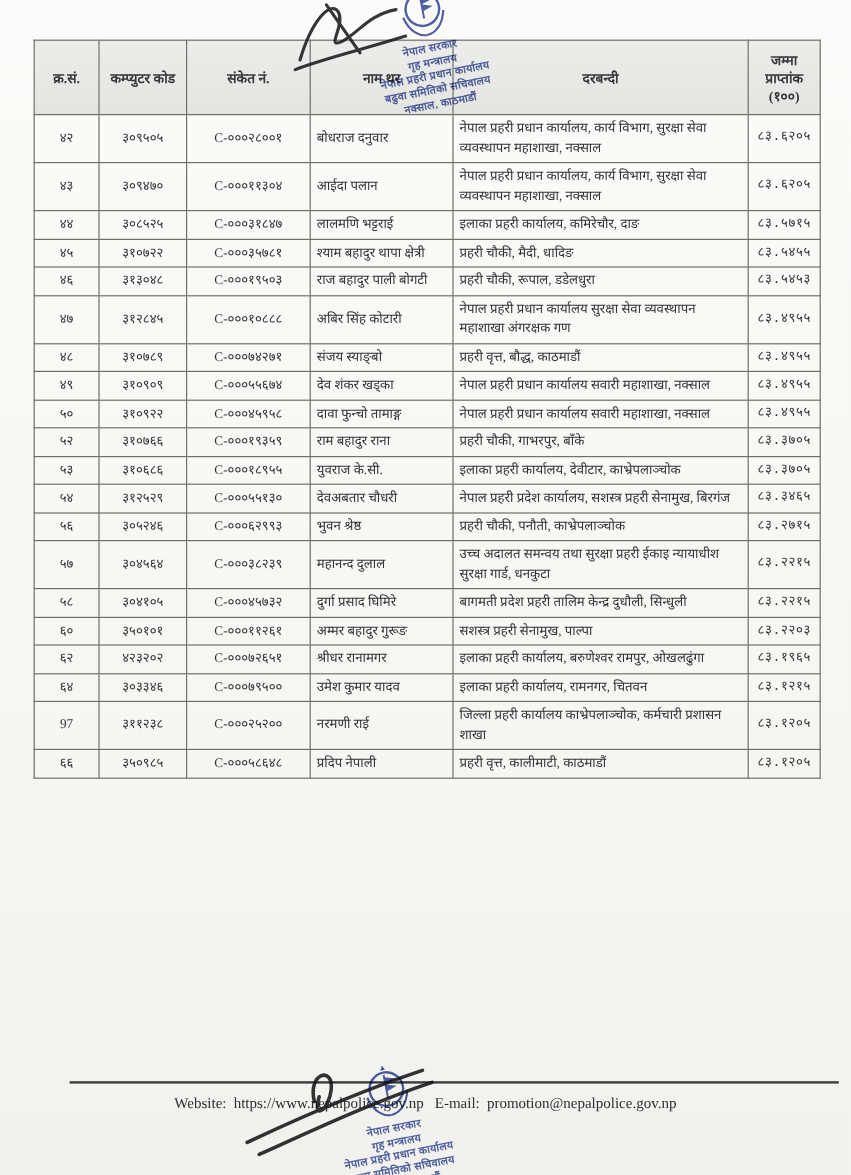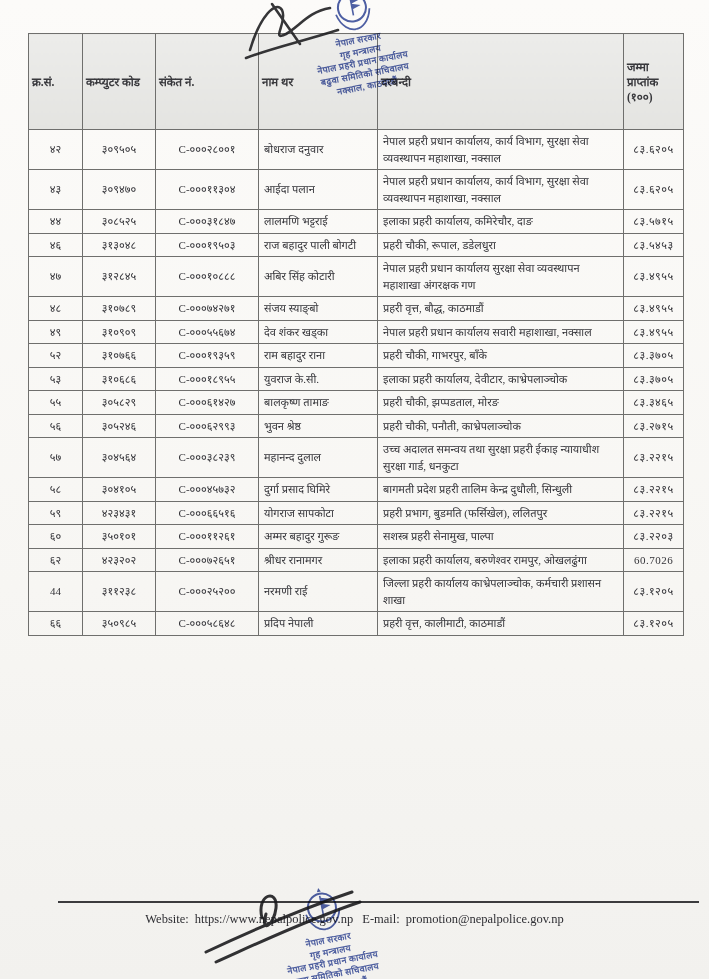--- a/index.html
+++ b/index.html
@@ -11,26 +11,26 @@
   }
   .page{position:absolute;inset:0;background:linear-gradient(180deg,#fcfbf9 0%,#f7f6f3 60%,#f2f1ee 100%);}
   
   table{
     position:absolute;left:28px;top:33px;width:655px;
     border-collapse:collapse;table-layout:fixed;background:transparent;
   }
   th,td{border:1px solid #6f6f6d;vertical-align:middle;word-wrap:break-word;}
   th{
     background:linear-gradient(180deg,#ececea,#e4e4e1);
-    font-size:11.5px;font-weight:bold;text-align:left;padding:25px 3px;color:#38383c;
+    font-size:11.5px;font-weight:bold;text-align:center;padding:8px 3px;color:#38383c;
   }
   td{font-size:11px;line-height:1.5;padding:3px 5px;color:#333338;}
   .c-sn,.c-code,.c-ref,.c-score{text-align:center;}
   .c-name,.c-post{text-align:left;}
-  .c-score{letter-spacing:.5px;}
+  .c-score{letter-spacing:.5px;font-family:Liberation Mono, monospace;}
   
   .stamp{
     position:absolute;width:200px;text-align:center;color:#3f53a2;
     transform:rotate(-11deg);mix-blend-mode:multiply;opacity:.9;
     pointer-events:none;z-index:5;
   }
   .stamp .stamp-lines span{display:block;font-size:9px;line-height:1.3;font-weight:bold;letter-spacing:.3px;}
   .stamp .emblem{display:block;margin:0 auto 1px auto;}
   .stamp-top{left:258px;top:-16px;}
   .stamp-bottom{left:228px;top:884px;}
@@ -117,20 +117,28 @@
         </tr>
         <tr>
           <td class="c-sn">४४</td>
           <td class="c-code">३०८५२५</td>
           <td class="c-ref">C-०००३१८४७</td>
           <td class="c-name">लालमणि भट्टराई</td>
           <td class="c-post">इलाका प्रहरी कार्यालय, कमिरेचौर, दाङ</td>
           <td class="c-score">८३.५७१५</td>
         </tr>
         <tr>
+          <td class="c-sn">४५</td>
+          <td class="c-code">३१०७२२</td>
+          <td class="c-ref">C-०००३५७८१</td>
+          <td class="c-name">श्याम बहादुर थापा क्षेत्री</td>
+          <td class="c-post">प्रहरी चौकी, मैदी, धादिङ</td>
+          <td class="c-score">८३.५४५५</td>
+        </tr>
+        <tr>
           <td class="c-sn">४६</td>
           <td class="c-code">३१३०४८</td>
           <td class="c-ref">C-०००१९५०३</td>
           <td class="c-name">राज बहादुर पाली बोगटी</td>
           <td class="c-post">प्रहरी चौकी, रूपाल, डडेलधुरा</td>
           <td class="c-score">८३.५४५३</td>
         </tr>
         <tr>
           <td class="c-sn">४७</td>
           <td class="c-code">३१२८४५</td>
@@ -149,41 +157,49 @@
         </tr>
         <tr>
           <td class="c-sn">४९</td>
           <td class="c-code">३१०९०९</td>
           <td class="c-ref">C-०००५५६७४</td>
           <td class="c-name">देव शंकर खड्का</td>
           <td class="c-post">नेपाल प्रहरी प्रधान कार्यालय सवारी महाशाखा, नक्साल</td>
           <td class="c-score">८३.४९५५</td>
         </tr>
         <tr>
+          <td class="c-sn">५०</td>
+          <td class="c-code">३१०९२२</td>
+          <td class="c-ref">C-०००४५९५८</td>
+          <td class="c-name">दावा फुन्चो तामाङ्ग</td>
+          <td class="c-post">नेपाल प्रहरी प्रधान कार्यालय सवारी महाशाखा, नक्साल</td>
+          <td class="c-score">८३.४९५५</td>
+        </tr>
+        <tr>
           <td class="c-sn">५२</td>
           <td class="c-code">३१०७६६</td>
           <td class="c-ref">C-०००१९३५९</td>
           <td class="c-name">राम बहादुर राना</td>
           <td class="c-post">प्रहरी चौकी, गाभरपुर, बाँके</td>
           <td class="c-score">८३.३७०५</td>
         </tr>
         <tr>
           <td class="c-sn">५३</td>
           <td class="c-code">३१०६८६</td>
           <td class="c-ref">C-०००१८९५५</td>
           <td class="c-name">युवराज के.सी.</td>
           <td class="c-post">इलाका प्रहरी कार्यालय, देवीटार, काभ्रेपलाञ्चोक</td>
           <td class="c-score">८३.३७०५</td>
         </tr>
         <tr>
-          <td class="c-sn">५५</td>
-          <td class="c-code">३०५८२९</td>
-          <td class="c-ref">C-०००६१४२७</td>
-          <td class="c-name">बालकृष्ण तामाङ</td>
-          <td class="c-post">प्रहरी चौकी, झप्पडताल, मोरङ</td>
+          <td class="c-sn">५४</td>
+          <td class="c-code">३१२५२९</td>
+          <td class="c-ref">C-०००५५१३०</td>
+          <td class="c-name">देवअबतार चौधरी</td>
+          <td class="c-post">नेपाल प्रहरी प्रदेश कार्यालय, सशस्त्र प्रहरी सेनामुख, बिरगंज</td>
           <td class="c-score">८३.३४६५</td>
         </tr>
         <tr>
           <td class="c-sn">५६</td>
           <td class="c-code">३०५२४६</td>
           <td class="c-ref">C-०००६२९९३</td>
           <td class="c-name">भुवन श्रेष्ठ</td>
           <td class="c-post">प्रहरी चौकी, पनौती, काभ्रेपलाञ्चोक</td>
           <td class="c-score">८३.२७१५</td>
         </tr>
@@ -197,45 +213,45 @@
         </tr>
         <tr>
           <td class="c-sn">५८</td>
           <td class="c-code">३०४१०५</td>
           <td class="c-ref">C-०००४५७३२</td>
           <td class="c-name">दुर्गा प्रसाद घिमिरे</td>
           <td class="c-post">बागमती प्रदेश प्रहरी तालिम केन्द्र दुधौली, सिन्धुली</td>
           <td class="c-score">८३.२२१५</td>
         </tr>
         <tr>
-          <td class="c-sn">५९</td>
-          <td class="c-code">४२३४३१</td>
-          <td class="c-ref">C-०००६६५१६</td>
-          <td class="c-name">योगराज सापकोटा</td>
-          <td class="c-post">प्रहरी प्रभाग, बुडमति (फर्सिखेल), ललितपुर</td>
-          <td class="c-score">८३.२२१५</td>
-        </tr>
-        <tr>
           <td class="c-sn">६०</td>
           <td class="c-code">३५०१०१</td>
           <td class="c-ref">C-०००११२६१</td>
           <td class="c-name">अम्मर बहादुर गुरूङ</td>
           <td class="c-post">सशस्त्र प्रहरी सेनामुख, पाल्पा</td>
           <td class="c-score">८३.२२०३</td>
         </tr>
         <tr>
           <td class="c-sn">६२</td>
           <td class="c-code">४२३२०२</td>
           <td class="c-ref">C-०००७२६५१</td>
           <td class="c-name">श्रीधर रानामगर</td>
           <td class="c-post">इलाका प्रहरी कार्यालय, बरुणेश्वर रामपुर, ओखलढुंगा</td>
-          <td class="c-score">60.7026</td>
-        </tr>
-        <tr>
-          <td class="c-sn">44</td>
+          <td class="c-score">८३.१९६५</td>
+        </tr>
+        <tr>
+          <td class="c-sn">६४</td>
+          <td class="c-code">३०३३४६</td>
+          <td class="c-ref">C-०००७९५००</td>
+          <td class="c-name">उमेश कुमार यादव</td>
+          <td class="c-post">इलाका प्रहरी कार्यालय, रामनगर, चितवन</td>
+          <td class="c-score">८३.१२१५</td>
+        </tr>
+        <tr>
+          <td class="c-sn">97</td>
           <td class="c-code">३११२३८</td>
           <td class="c-ref">C-०००२५२००</td>
           <td class="c-name">नरमणी राई</td>
           <td class="c-post">जिल्ला प्रहरी कार्यालय काभ्रेपलाञ्चोक, कर्मचारी प्रशासन शाखा</td>
           <td class="c-score">८३.१२०५</td>
         </tr>
         <tr>
           <td class="c-sn">६६</td>
           <td class="c-code">३५०९८५</td>
           <td class="c-ref">C-०००५८६४८</td>

